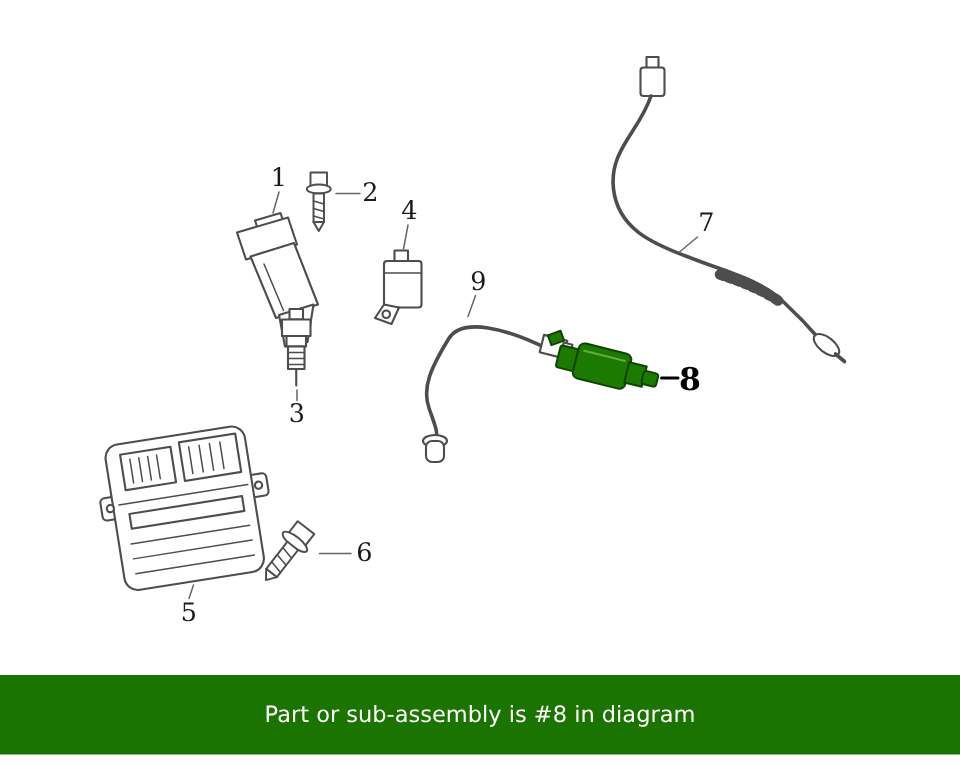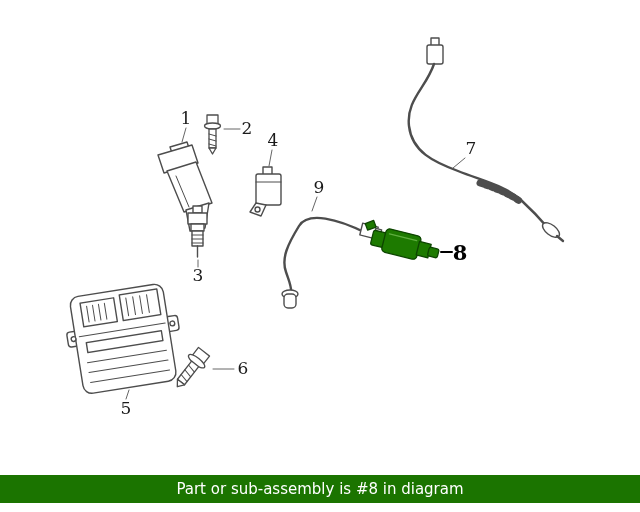--- a/index.html
+++ b/index.html
@@ -17,21 +17,21 @@
   }
   svg text.part-label-big{
     font-family:"DejaVu Serif","Liberation Serif",serif;
     font-size:21px;
     font-weight:bold;
     fill:#000000;
   }
   .banner{
     position:absolute;
     left:0;right:0;bottom:9px;
-    height:28px;
+    height:53px;
     background:#1b7400;
     color:#ffffff;
     text-align:center;
     display:flex;
     flex-direction:column;
     justify-content:center;
     gap:1px;
     font-size:15px;
     line-height:21px;
   }

